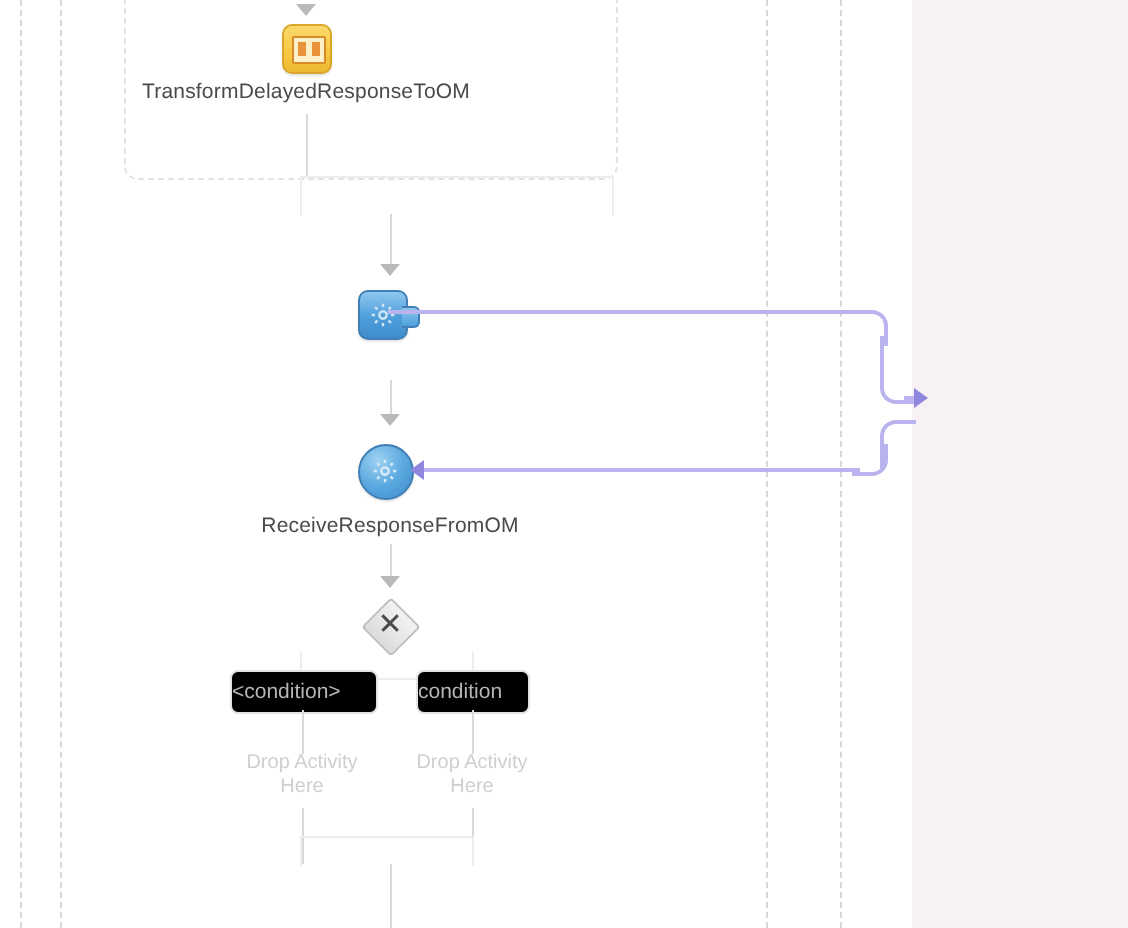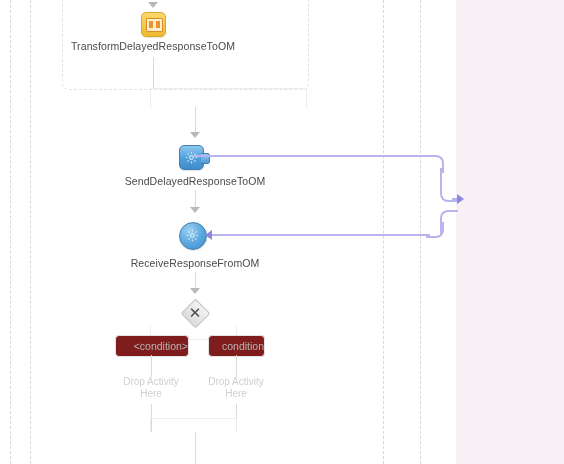--- a/index.html
+++ b/index.html
@@ -115,22 +115,22 @@
   .diamond-x{
     position:absolute;width:24px;height:24px;
     display:flex;align-items:center;justify-content:center;
     color:#4a4a4a;font-size:15px;font-weight:bold;line-height:1;
   }
 
   
   .pill{
     position:absolute;height:20px;line-height:20px;
     border:1px solid #e3e3e3;border-radius:4px;
-    background:#7f1d1d;
-    color:#b5b5b5;font-size:10.5px;text-align:right;
+    background:#000000;
+    color:#b5b5b5;font-size:10.5px;text-align:left;
     white-space:nowrap;
   }
 
   .drop-text{
     position:absolute;text-align:center;white-space:pre-line;
     color:#cfcfcf;font-size:10px;line-height:12px;
     transform:translateX(-50%);
   }
 
   
@@ -193,21 +193,20 @@
 
   <div class="node invoke-icon" style="left:179px;top:145px;">
     <span class="gear" style="left:5px;top:5px;">
       <svg width="13" height="13" viewBox="0 0 24 24" fill="none" stroke="#cfe6f7" stroke-width="2.2">
         <circle cx="12" cy="12" r="3.4"></circle>
         <path d="M12 1.6v3M12 19.4v3M1.6 12h3M19.4 12h3M4.7 4.7l2.1 2.1M17.2 17.2l2.1 2.1M19.3 4.7l-2.1 2.1M6.8 17.2l-2.1 2.1"></path>
       </svg>
     </span>
     <span class="tab"></span>
   </div>
-  <div class="node-label" style="left:195px;top:175px;">SendDelayedResponseToOM</div>
 
   <div class="vlink" style="left:194.5px;top:190px;height:17px;"></div>
   <div class="arrow-down" style="left:190px;top:207px;"></div>
 
   <div class="node receive-icon" style="left:179px;top:222px;">
     <span class="gear" style="left:6px;top:6px;">
       <svg width="13" height="13" viewBox="0 0 24 24" fill="none" stroke="#d6eaf8" stroke-width="2.2">
         <circle cx="12" cy="12" r="3.4"></circle>
         <path d="M12 1.6v3M12 19.4v3M1.6 12h3M19.4 12h3M4.7 4.7l2.1 2.1M17.2 17.2l2.1 2.1M19.3 4.7l-2.1 2.1M6.8 17.2l-2.1 2.1"></path>
       </svg>

